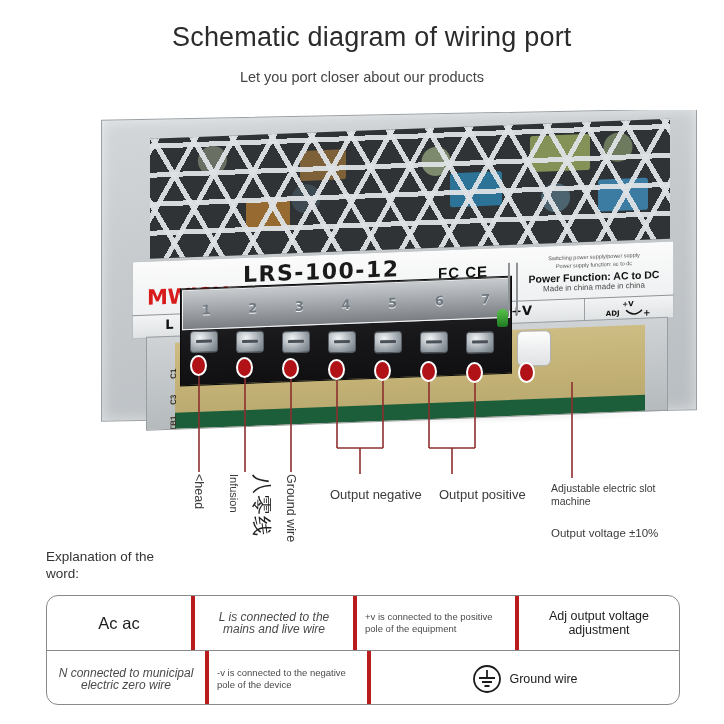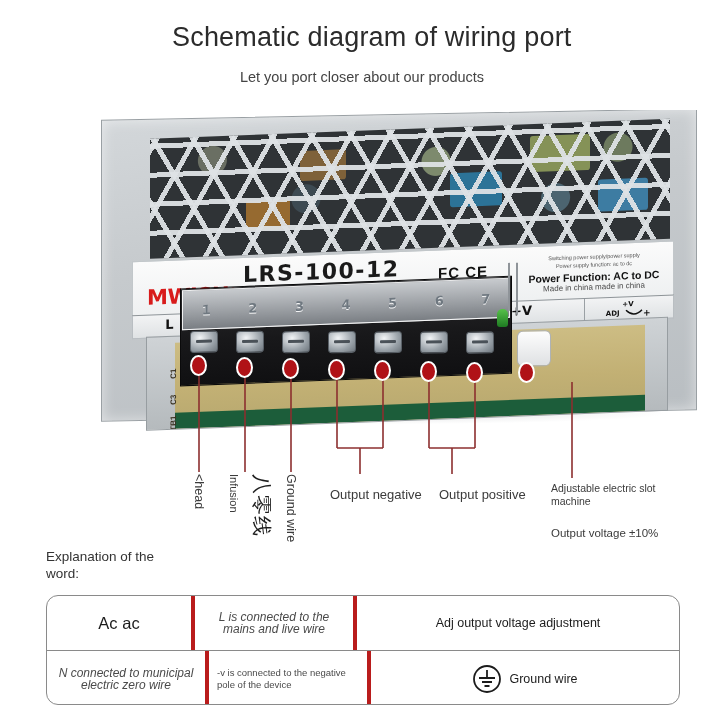--- a/index.html
+++ b/index.html
@@ -362,20 +362,21 @@
   <div>Adjustable electric slot machine</div>
   <div class="big" style="margin-top:19px;">Output voltage ±10%</div>
 </div>
 
 <div class="explain-title">Explanation of the word:</div>
 
 <div class="table">
   <div class="trow">
     <div class="tcell c1">Ac ac</div>
     <div class="tcell c2">L is connected to the mains and live wire</div>
+    <div class="tcell c3">+v is connected to the positive pole of the equipment</div>
     <div class="tcell c4">Adj output voltage adjustment</div>
   </div>
   <div class="trow">
     <div class="tcell c2">N connected to municipal electric zero wire</div>
     <div class="tcell c3">-v is connected to the negative pole of the device</div>
     <div class="tcell c4">
       <div class="gnd-cell">
         <svg width="30" height="30" viewBox="0 0 30 30">
           <circle cx="15" cy="15" r="13" stroke="#1c1c1c" stroke-width="1.8" fill="none"></circle>
           <line x1="15" y1="6" x2="15" y2="14" stroke="#1c1c1c" stroke-width="1.8"></line>

